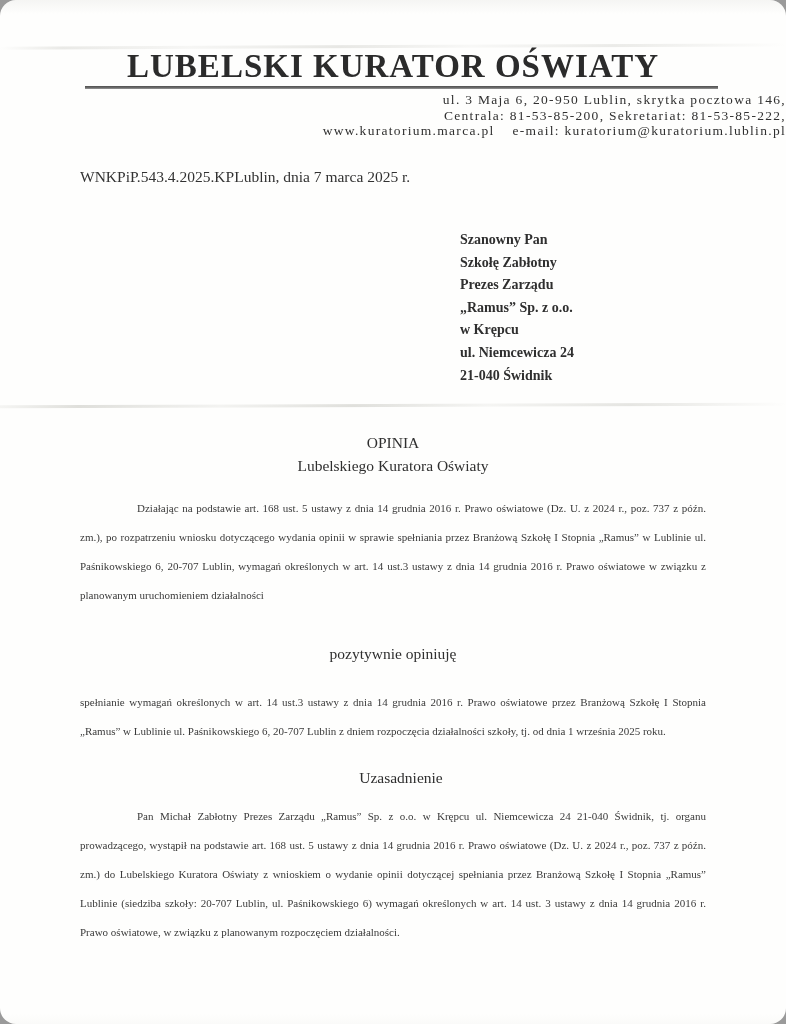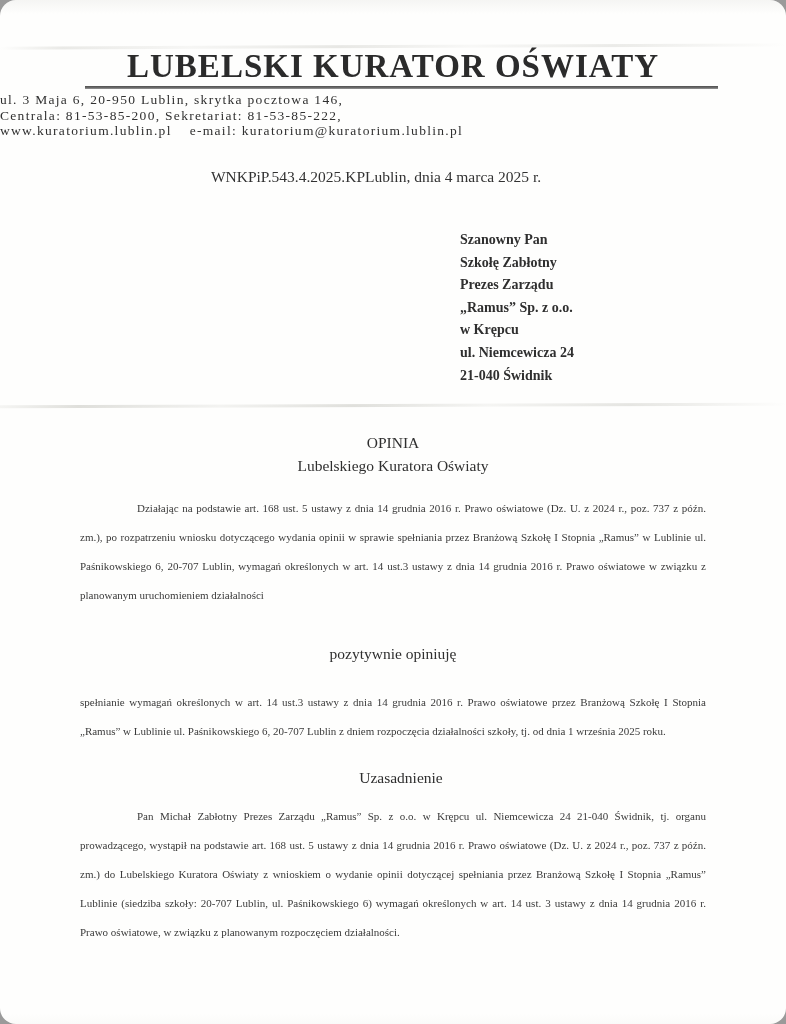--- a/index.html
+++ b/index.html
@@ -78,37 +78,37 @@
     left: 85px;
     width: 633px;
     height: 3px;
     background: linear-gradient(180deg, #4f4f4f 0%, #6e6e6e 60%, #9a9a9a 100%);
   }
   .letterhead-address {
     position: absolute;
     top: 92px;
     left: 0;
     width: 100%;
-    text-align: left;
+    text-align: right;
     font-size: 13.5px;
     line-height: 15.6px;
     letter-spacing: 1.3px;
     color: #303030;
   }
   .letterhead-address .gap {
     display: inline-block;
     width: 18px;
   }
   .reference-row {
     position: absolute;
     top: 168px;
     left: 80px;
     right: 80px;
     display: flex;
-    justify-content: center;
+    justify-content: flex-start;
     font-size: 15.5px;
     color: #323232;
   }
   .reference-row .place-date {
     margin-right: 34px;
   }
   .recipient-block {
     position: absolute;
     top: 229px;
     left: 460px;
@@ -153,27 +153,27 @@
   <div class="scan-crease-middle"></div>
 
   <div class="letterhead-title">LUBELSKI KURATOR OŚWIATY</div>
 
   <div class="letterhead-rule"></div>
 
   <div class="letterhead-address">
     <div>ul. 3 Maja 6, 20-950 Lublin, skrytka pocztowa 146,</div>
     <div>Centrala: 81-53-85-200, Sekretariat: 81-53-85-222,</div>
     <div>
-      <span>www.kuratorium.lublin.pl</span><span class="gap"></span><span>e-mail: kuratorium@kuratorium.lublin.pl</span>
+      <span>www.kuratorium.marca.pl</span><span class="gap"></span><span>e-mail: kuratorium@kuratorium.lublin.pl</span>
     </div>
   </div>
 
   <div class="reference-row">
     <span>WNKPiP.543.4.2025.KP</span>
-    <span class="place-date">Lublin, dnia 4 marca 2025 r.</span>
+    <span class="place-date">Lublin, dnia 7 marca 2025 r.</span>
   </div>
 
   <div class="recipient-block">
     <div>Szanowny Pan</div>
     <div>Szkołę Zabłotny</div>
     <div>Prezes Zarządu</div>
     <div>„Ramus” Sp. z o.o.</div>
     <div>w Krępcu</div>
     <div>ul. Niemcewicza 24</div>
     <div>21-040 Świdnik</div>

